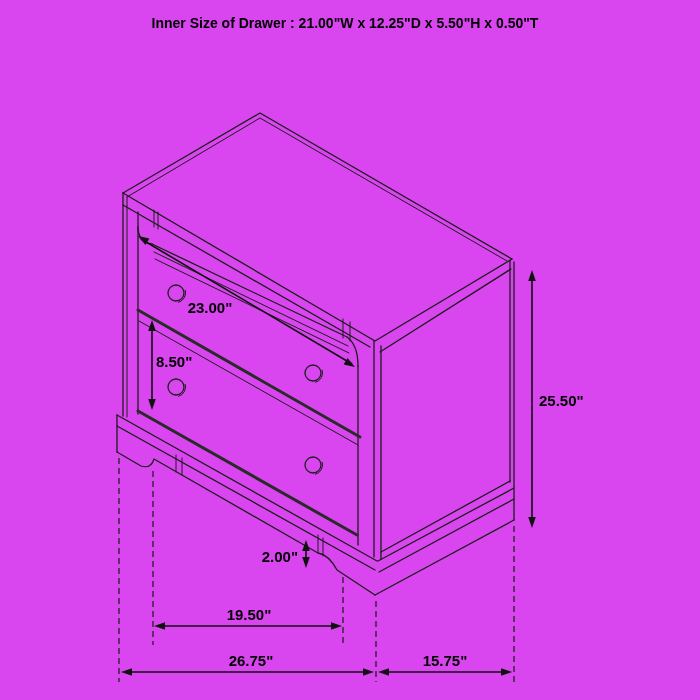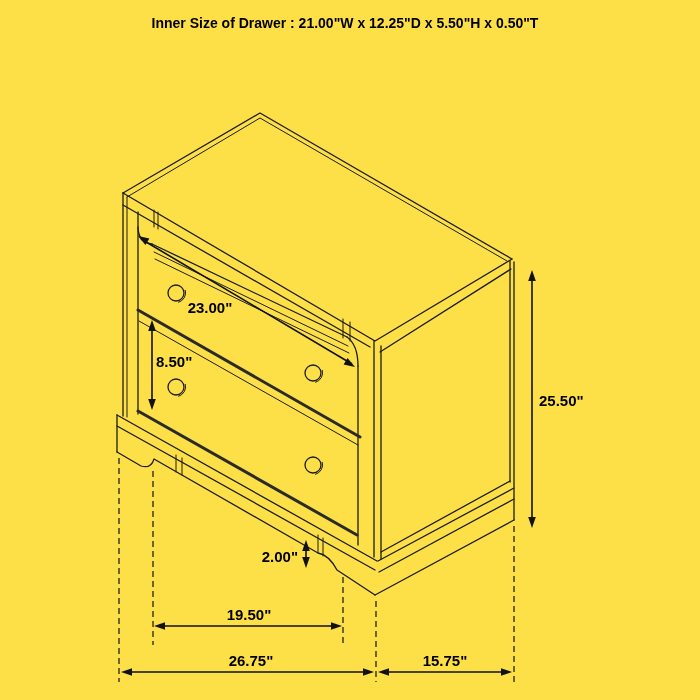--- a/index.html
+++ b/index.html
@@ -1,16 +1,16 @@
 <!DOCTYPE html>
 <html><head>
 <meta charset="utf-8">
 <style>
   html,body{margin:0;padding:0;background:#ffffff;}
-  .canvas{position:relative;width:700px;height:700px;background:#fde047;overflow:hidden;
+  .canvas{position:relative;width:700px;height:700px;background:#d946ef;overflow:hidden;
           font-family:"Liberation Sans",sans-serif;}
   svg{position:absolute;left:0;top:0;}
   .edge{fill:none;stroke:#1c1c1c;stroke-width:1.3;stroke-linecap:round;stroke-linejoin:round;}
   .thin{fill:none;stroke:#1c1c1c;stroke-width:1;stroke-linecap:round;}
   .thick{fill:none;stroke:#2a2a2a;stroke-width:3;stroke-linecap:round;}
   .dim{fill:none;stroke:#111111;stroke-width:1.6;}
   .ext{fill:none;stroke:#222222;stroke-width:1.3;stroke-dasharray:6 4;}
   .head{fill:#111111;stroke:none;}
   .lbl{fill:#000000;font-weight:bold;font-size:15px;font-family:"Liberation Sans",sans-serif;}
   .ttl{fill:#000000;font-weight:bold;font-size:14px;font-family:"Liberation Sans",sans-serif;}

